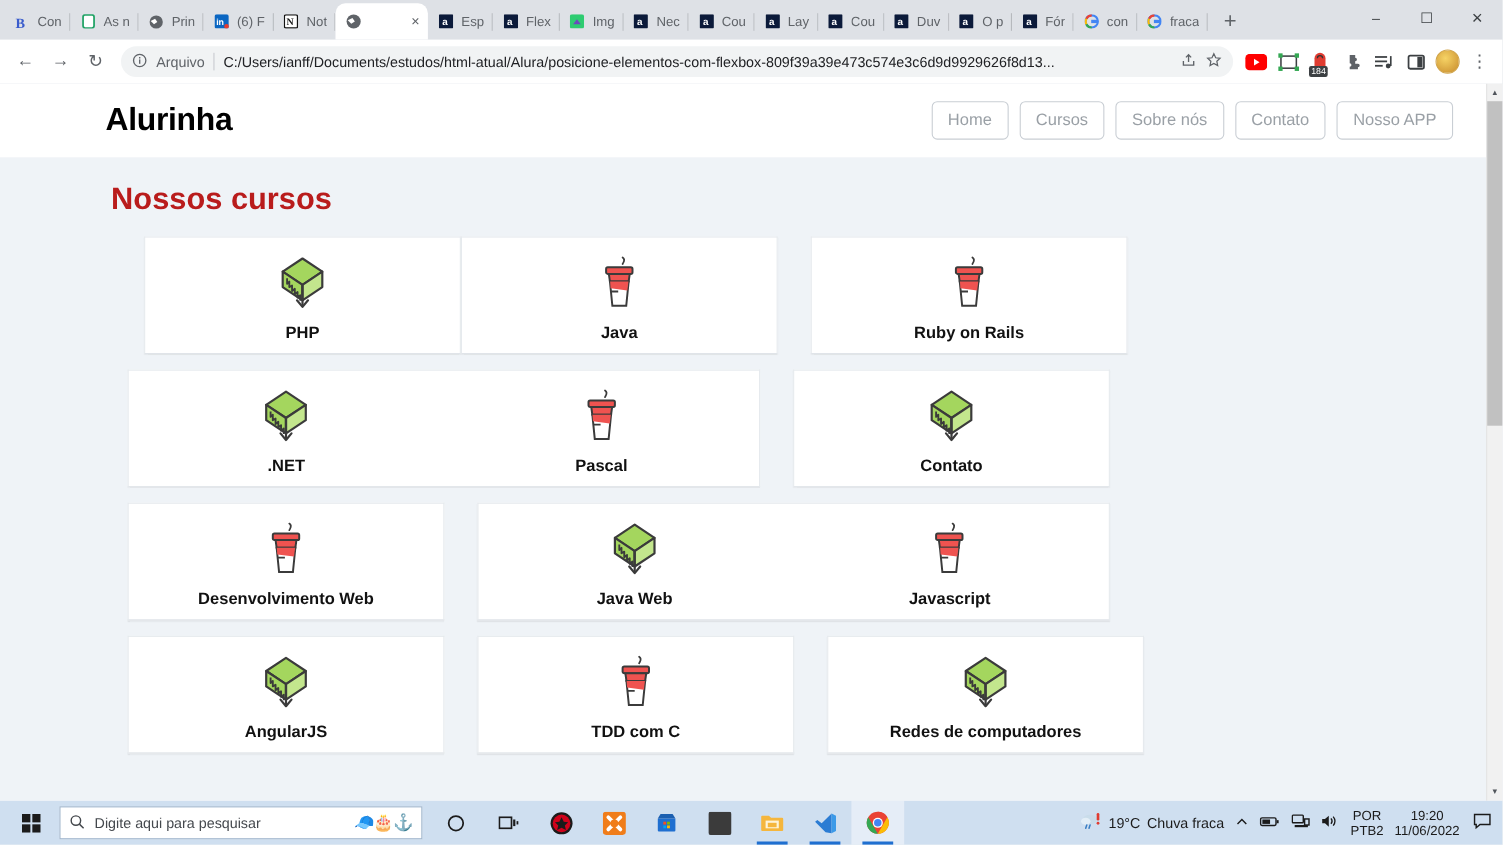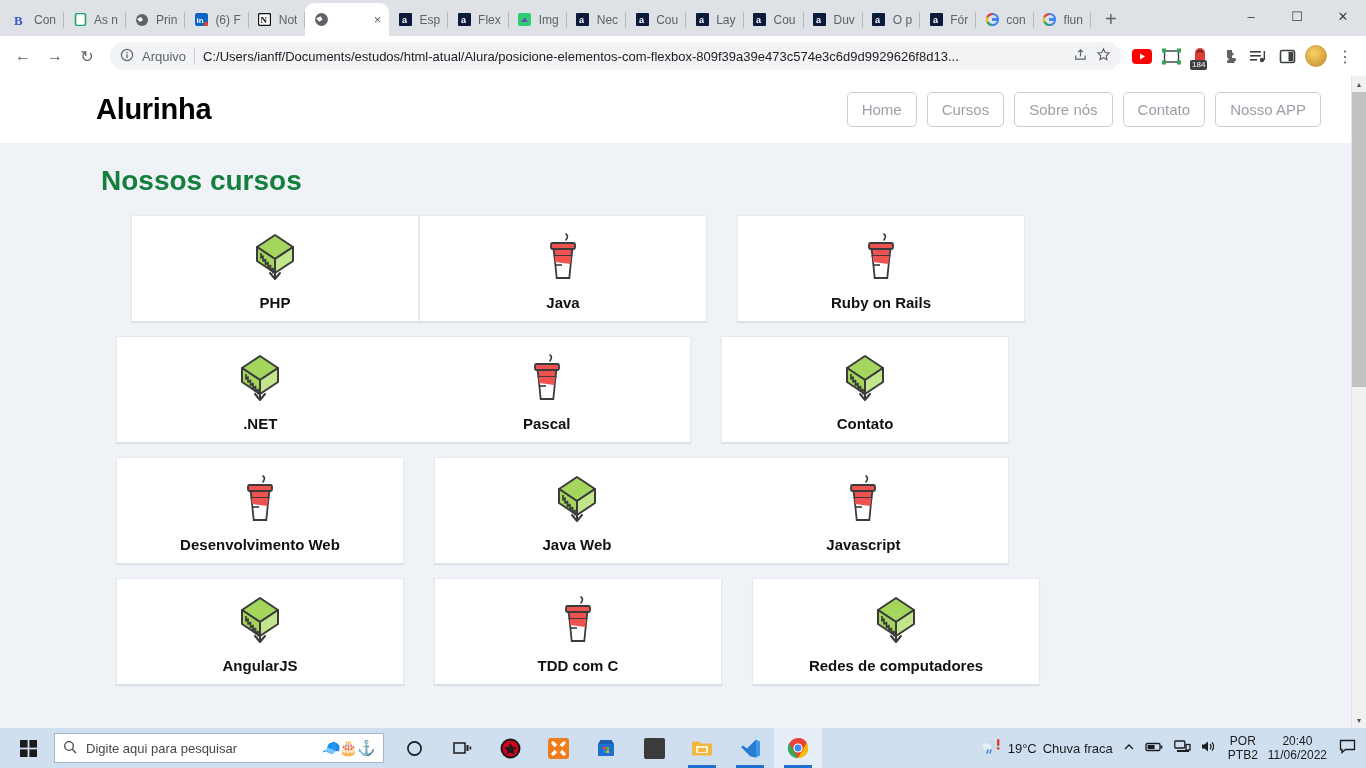--- a/index.html
+++ b/index.html
@@ -67,21 +67,21 @@
     padding: 0 30px 0 96px; justify-content: space-between;
   }
   .logo { font-size: 29px; font-weight: bold; color: #000; letter-spacing: -0.3px; }
   .nav { display: flex; gap: 10px; }
   .nav-btn {
     border: 1px solid #c9ced4; border-radius: 5px; background: #fff;
     padding: 8px 14px; font-size: 15px; color: #9aa0a6; white-space: nowrap;
   }
 
   .content { padding: 0 0 0 101px; }
-  .section-title { font-size: 28px; font-weight: bold; color: #15803d; margin: 22px 0 0 0; }
+  .section-title { font-size: 28px; font-weight: bold; color: #b91c1c; margin: 22px 0 0 0; }
 
   .rows { margin-top: 18px; }
   .card-row { display: flex; margin-bottom: 14px; }
   .card {
     background: #fff; border: 1px solid #e6eaee; border-bottom-color: #dde2e7;
     box-shadow: 0 1px 1px rgba(0,0,0,0.08);
     display: flex; align-items: center; justify-content: space-around;
     padding: 12px 0 10px 0;
   }
   .course { display: flex; flex-direction: column; align-items: center; gap: 8px; flex: 1 1 auto; }
@@ -282,21 +282,21 @@
     <div class="tab">
       <span class="tab-ico">
         <svg width="13" height="13" viewBox="0 0 13 13">
             <circle cx="6.5" cy="6.5" r="5.6" fill="none" stroke="#4285f4" stroke-width="2"></circle>
             <path d="M6.5 1 A5.6 5.6 0 0 0 1.6 4" stroke="#ea4335" stroke-width="2" fill="none"></path>
             <path d="M1.6 9 A5.6 5.6 0 0 0 6.5 12.1" stroke="#34a853" stroke-width="2" fill="none"></path>
             <path d="M1.6 4 A5.6 5.6 0 0 0 1.6 9" stroke="#fbbc05" stroke-width="2" fill="none"></path>
             <rect x="6" y="5" width="6" height="3" fill="#4285f4"></rect>
           </svg>
       </span>
-      <span class="tab-label">flun</span>
+      <span class="tab-label">fraca</span>
     </div>
     <div class="newtab">+</div>
 
     <div class="winctrl">
       <div>–</div>
       <div>☐</div>
       <div>✕</div>
     </div>
   </div>
 
@@ -723,21 +723,21 @@
             <path d="M9 4 a4 4 0 0 1 0 5" fill="none" stroke="#1b1b1b" stroke-width="1.2"></path>
             <path d="M11 2.4 a6.6 6.6 0 0 1 0 8.2" fill="none" stroke="#1b1b1b" stroke-width="1.2"></path>
           </svg>
       </span>
     </div>
     <div class="lang">
       <span>POR</span>
       <span>PTB2</span>
     </div>
     <div class="clock">
-      <span>20:40</span>
+      <span>19:20</span>
       <span>11/06/2022</span>
     </div>
     <div class="notif">
       <svg width="17" height="15" viewBox="0 0 17 15">
           <path d="M1.5 1.5 h14 v9 h-9 l-3.5 3 v-3 h-1.5z" fill="none" stroke="#1b1b1b" stroke-width="1.3"></path>
         </svg>
     </div>
   </div>
 </div>
 

